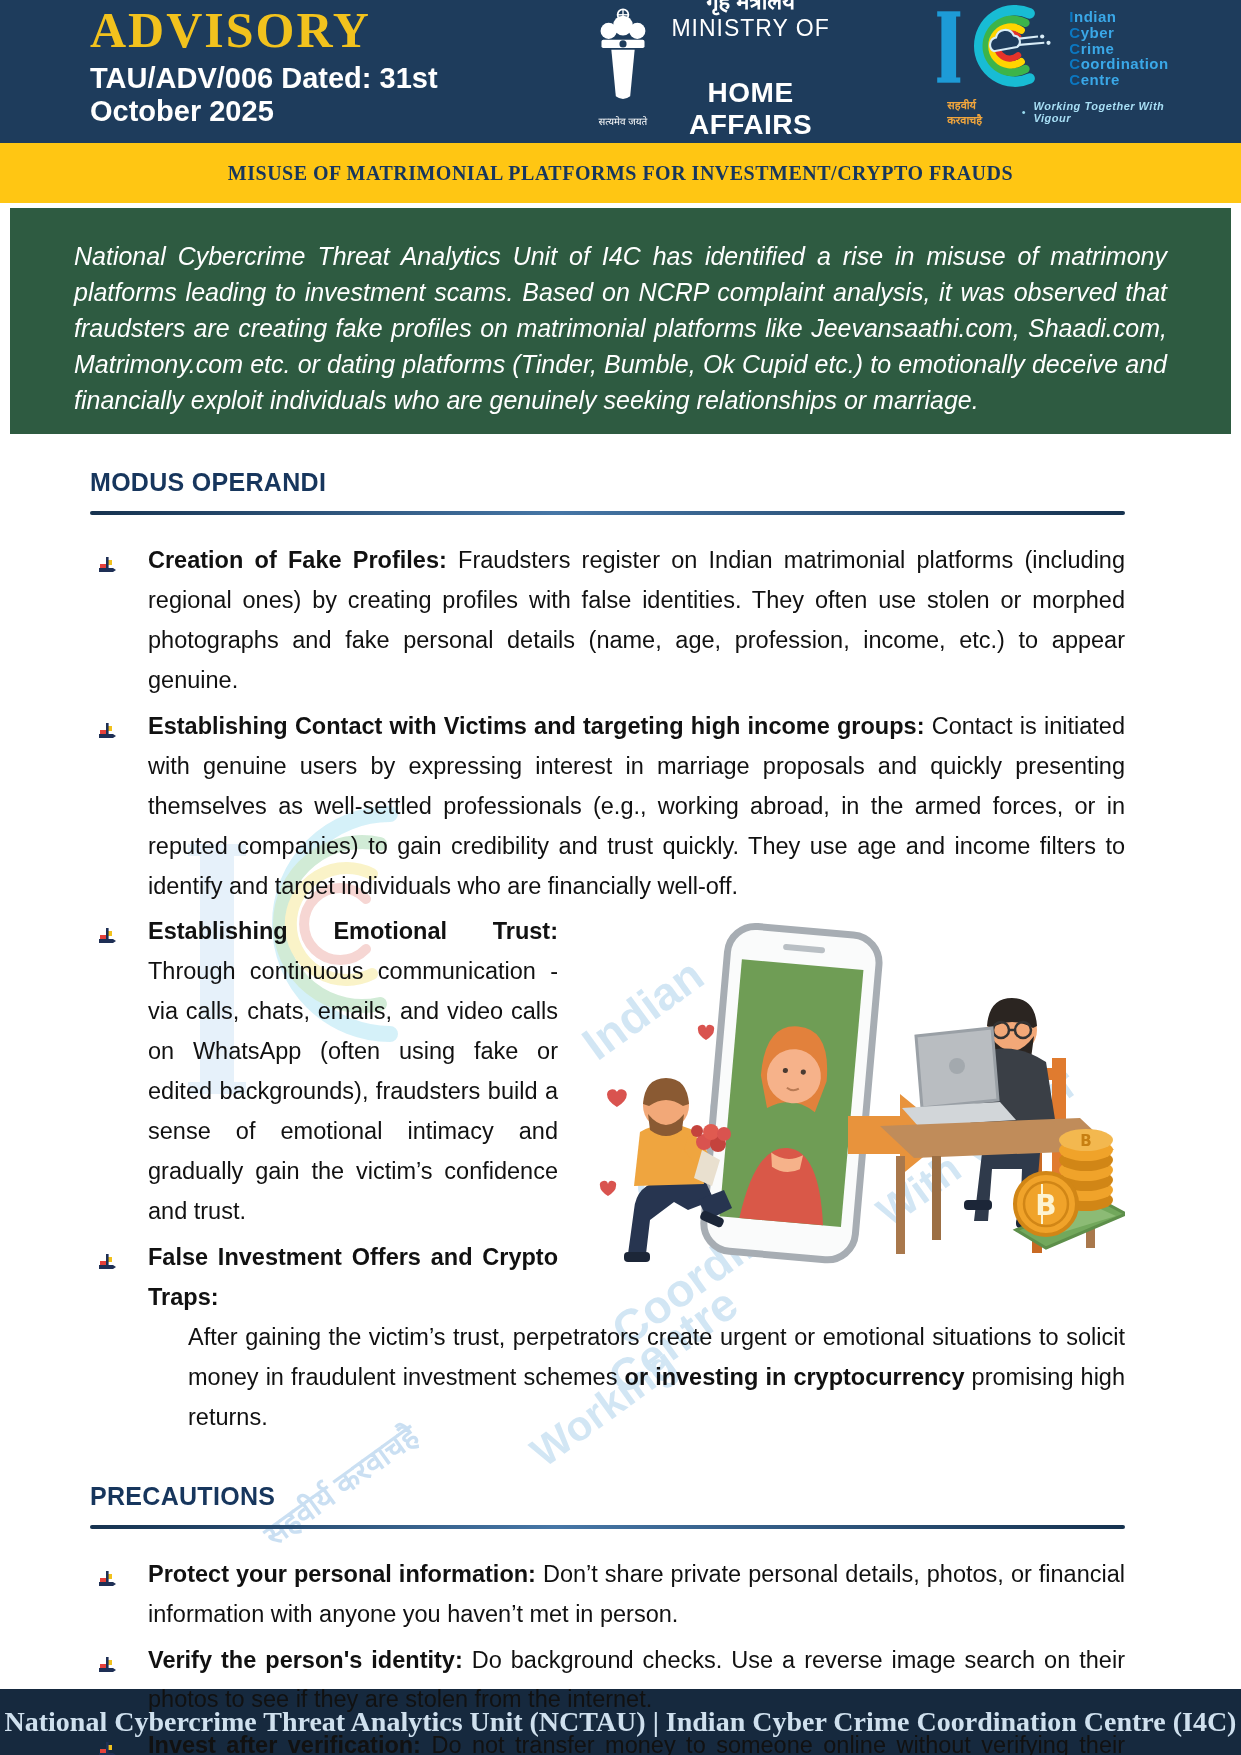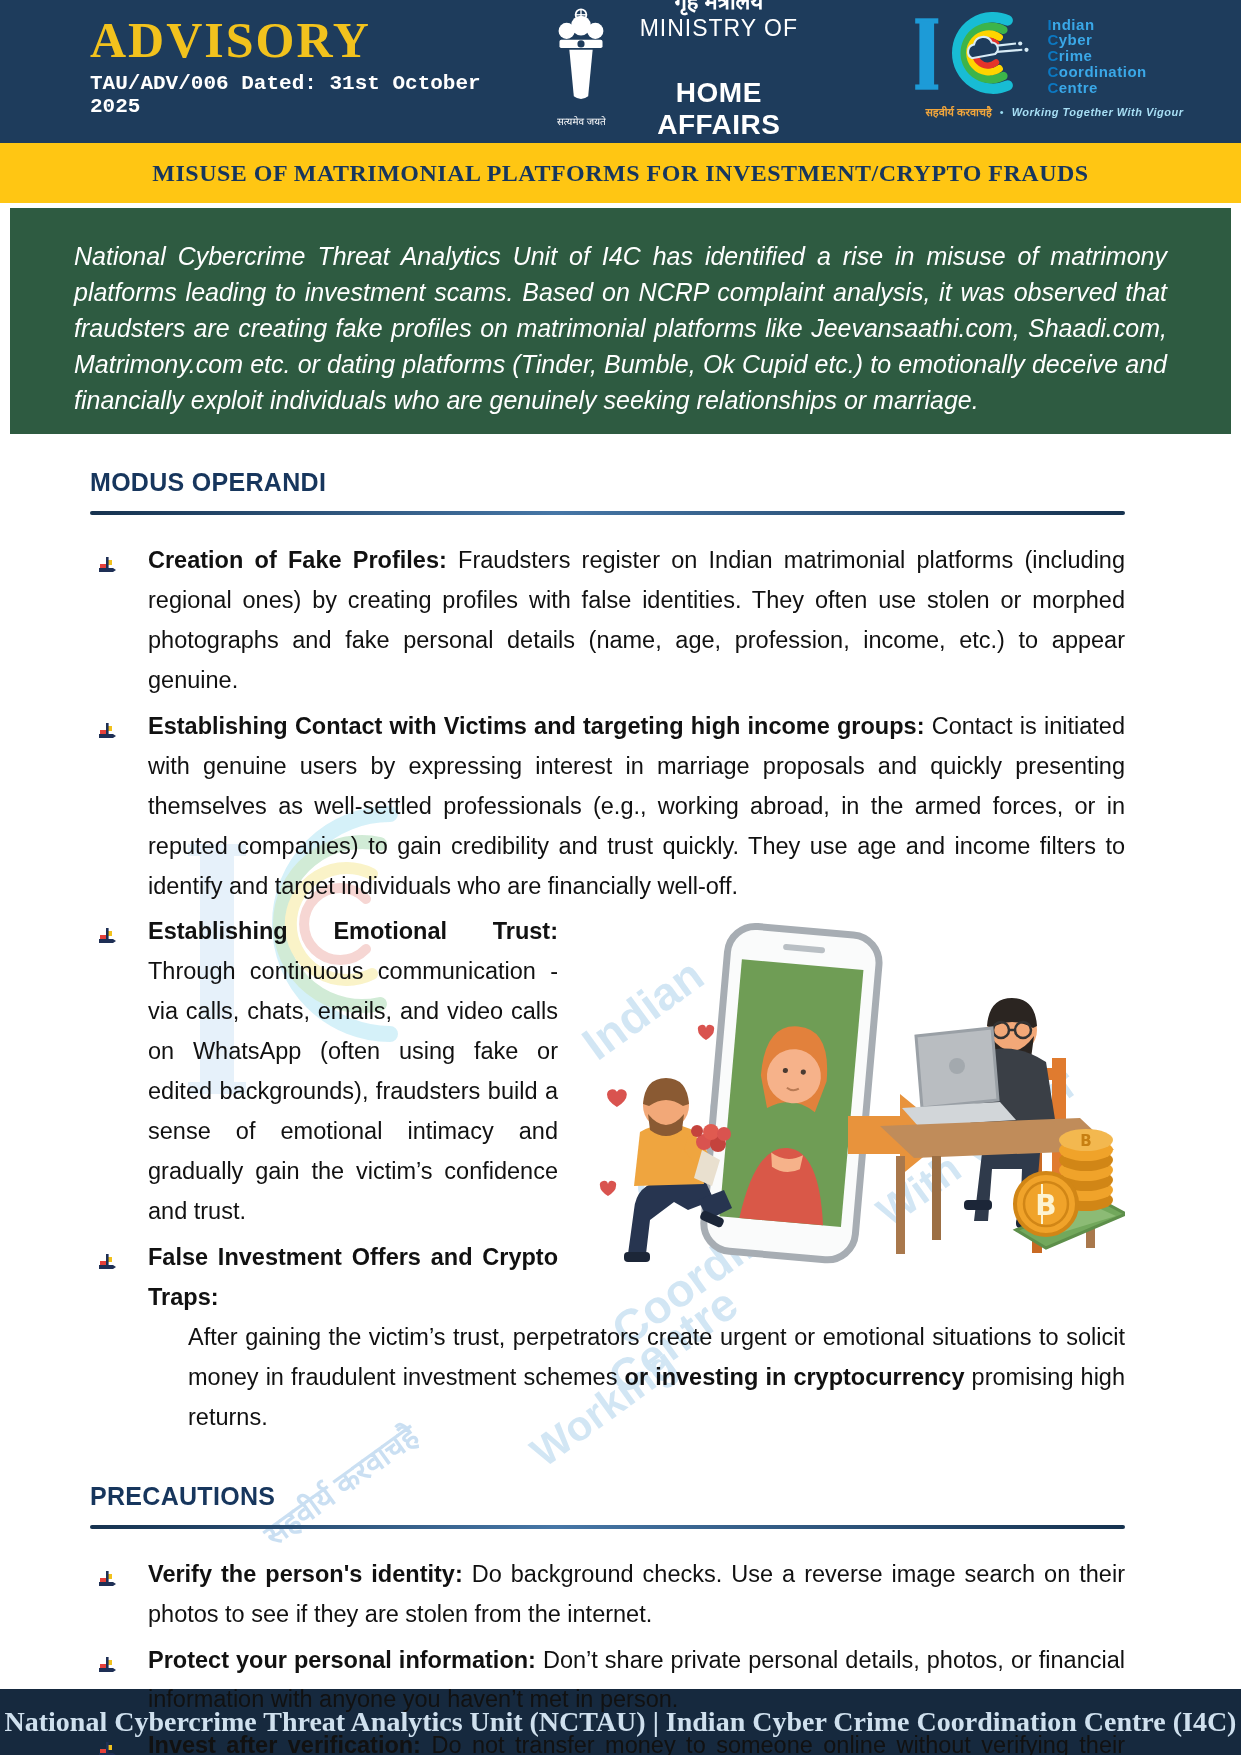--- a/index.html
+++ b/index.html
@@ -15,22 +15,22 @@
     height:143px; background:#1e3c5c; display:flex; align-items:center;
     padding:0 36px 12px 90px;
     gap:48px;
   }
   .hdr-left { flex:1 1 auto; }
   .adv-title {
     font-family:"Liberation Serif", serif; font-weight:bold;
     font-size:50px; letter-spacing:2px; color:#f2c21d; line-height:1.1;
   }
   .adv-ref {
-    font-family:Liberation Mono, monospace; font-weight:bold;
-    font-size:21px; color:#ffffff; margin-top:4px;
+    font-family:Liberation Sans, sans-serif; font-weight:bold;
+    font-size:29px; color:#ffffff; margin-top:4px;
   }
   .mha { display:flex; align-items:center; gap:14px; margin-right:48px; }
   .emblem-wrap { text-align:center; }
   .motto { color:#fff; font-size:10px; margin-top:2px; }
   .mha-text { color:#fff; line-height:1.15;text-align:center; }
   .mha-hindi { font-size:22px; font-weight:bold; }
   .mha-l1 { font-size:23px; letter-spacing:1px; }
   .mha-l2 { font-size:28px; font-weight:bold; letter-spacing:0.5px;margin-top:36px; }
 
   .i4c { width:320px; }
@@ -41,21 +41,21 @@
   }
   .i4c-names div::first-letter { color:#0b78c2; }
   .i4c-tag { display:flex; align-items:center; gap:8px; margin-top:4px; padding-left:14px; }
   .i4c-tag .hi { color:#f2a63c; font-size:11px; font-weight:bold; }
   .i4c-tag .dot { color:#9adcf0; font-size:11px; }
   .i4c-tag .en { color:#a8dff5; font-size:11px; font-weight:bold; letter-spacing:0.5px;font-style:italic; }
 
   
   .banner {
     height:60px; background:#ffc613; display:flex; align-items:center; justify-content:center;
-    font-family:"Liberation Serif", serif; font-weight:bold; font-size:24px;
+    font-family:"Liberation Serif", serif; font-weight:bold; font-size:20px;
     color:#17365d; letter-spacing:0.5px;
   }
 
   
   .intro {
     margin:5px 10px 0 10px; background:#2e5b41; color:#ffffff;
     padding:30px 64px 16px 64px;
   }
   .intro p {
     font-style:italic; font-size:25px; line-height:1.44; text-align:justify;
@@ -355,34 +355,34 @@
         <ul class="bullets">
           <li>
             <span class="b-ico">
               <svg width="18" height="20" viewBox="0 0 18 20">
                   <rect x="2" y="7" width="6" height="6" fill="#e5413a"></rect>
                   <rect x="9" y="3" width="5" height="5" fill="#f2c21d"></rect>
                   <rect x="8" y="0" width="2.6" height="12" fill="#1e2f55"></rect>
                   <path d="M1 11 h14 l3 2 -3 2 h-14 z" fill="#1e2f55"></path>
                 </svg>
             </span>
-            <span class="lead">Verify the person's identity:</span>
-            <span>Do background checks. Use a reverse image search on their photos to see if they are stolen from the internet.</span>
+            <span class="lead">Protect your personal information:</span>
+            <span>Don’t share private personal details, photos, or financial information with anyone you haven’t met in person.</span>
           </li>
           <li>
             <span class="b-ico">
               <svg width="18" height="20" viewBox="0 0 18 20">
                   <rect x="2" y="7" width="6" height="6" fill="#e5413a"></rect>
                   <rect x="9" y="3" width="5" height="5" fill="#f2c21d"></rect>
                   <rect x="8" y="0" width="2.6" height="12" fill="#1e2f55"></rect>
                   <path d="M1 11 h14 l3 2 -3 2 h-14 z" fill="#1e2f55"></path>
                 </svg>
             </span>
-            <span class="lead">Protect your personal information:</span>
-            <span>Don’t share private personal details, photos, or financial information with anyone you haven’t met in person.</span>
+            <span class="lead">Verify the person's identity:</span>
+            <span>Do background checks. Use a reverse image search on their photos to see if they are stolen from the internet.</span>
           </li>
           <li>
             <span class="b-ico">
               <svg width="18" height="20" viewBox="0 0 18 20">
                   <rect x="2" y="7" width="6" height="6" fill="#e5413a"></rect>
                   <rect x="9" y="3" width="5" height="5" fill="#f2c21d"></rect>
                   <rect x="8" y="0" width="2.6" height="12" fill="#1e2f55"></rect>
                   <path d="M1 11 h14 l3 2 -3 2 h-14 z" fill="#1e2f55"></path>
                 </svg>
             </span>

